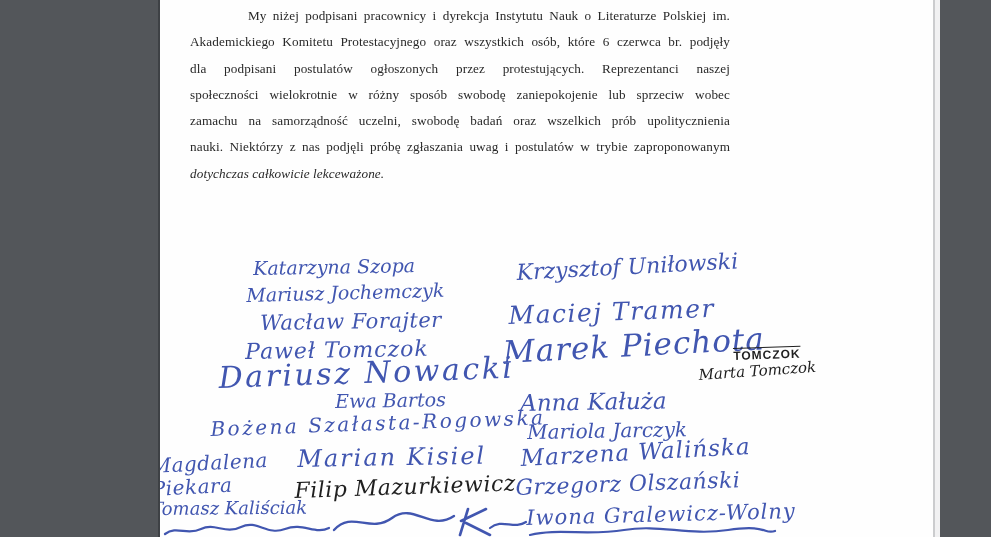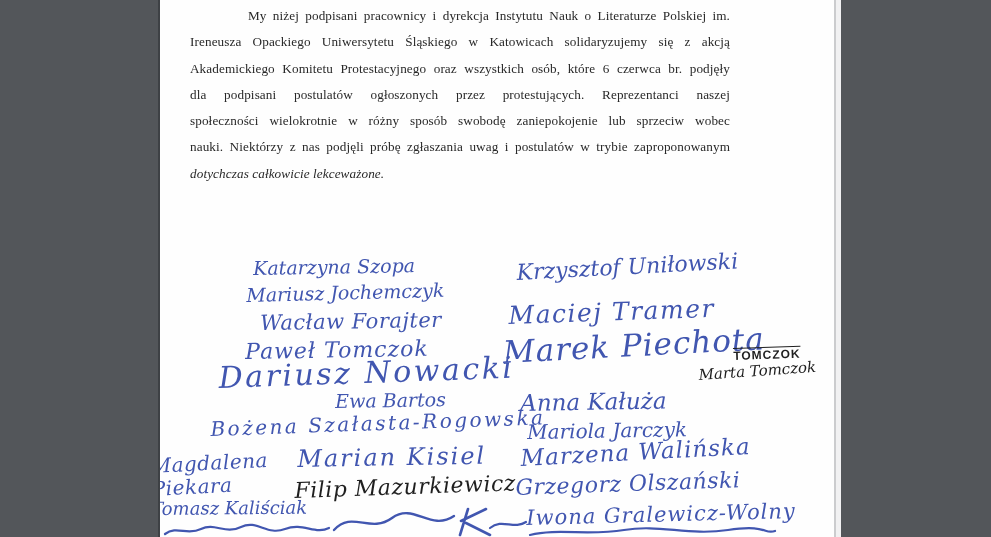--- a/index.html
+++ b/index.html
@@ -1,18 +1,18 @@
 <!DOCTYPE html>
 <html><head>
 <meta charset="utf-8">
 <style>
   html,body{margin:0;padding:0;background:#53565a;}
   .stage{position:relative;width:991px;height:537px;background:#53565a;overflow:hidden;
          font-family:"Liberation Serif",serif;}
-  .page{position:absolute;left:160px;top:0;width:674px;height:537px;background:#fefefe;
+  .page{position:absolute;left:160px;top:0;width:773px;height:537px;background:#fefefe;
         overflow:hidden;
         box-shadow:-2px 0 0 #3e4145, 2px 0 0 #cbccce, 7px 0 0 #f1f1f2;}
   
   .letter{position:absolute;left:30px;top:3px;width:540px;color:#282828;}
   .line{font-size:13.2px;line-height:26.3px;white-space:nowrap;
         text-align:justify;text-align-last:justify;letter-spacing:.1px;}
   .line.first{padding-left:58px;width:482px;}
   .line.last{text-align-last:left;font-style:italic;}
   
   .sig{position:absolute;font-family:"DejaVu Serif","Liberation Serif",serif;
@@ -45,24 +45,24 @@
   .scribble{position:absolute;}
 </style>
 </head>
 <body>
 
 <div class="stage">
   <div class="page">
 
     <div class="letter">
       <div class="line first">My niżej podpisani pracownicy i dyrekcja Instytutu Nauk o Literaturze Polskiej im.</div>
-      <div class="line">Ireneusza Opackiego Uniwersytetu Śląskiego w Katowicach solidaryzujemy się z akcją</div>
       <div class="line">Akademickiego Komitetu Protestacyjnego oraz wszystkich osób, które 6 czerwca br. podjęły</div>
       <div class="line">dla podpisani postulatów ogłoszonych przez protestujących. Reprezentanci naszej</div>
       <div class="line">społeczności wielokrotnie w różny sposób swobodę zaniepokojenie lub sprzeciw wobec</div>
+      <div class="line">zamachu na samorządność uczelni, swobodę badań oraz wszelkich prób upolitycznienia</div>
       <div class="line">nauki. Niektórzy z nas podjęli próbę zgłaszania uwag i postulatów w trybie zaproponowanym</div>
       <div class="line last">dotychczas całkowicie lekceważone.</div>
     </div>
 
     <span class="sig s0">Katarzyna Szopa</span>
     <span class="sig s1">Mariusz Jochemczyk</span>
     <span class="sig s2">Wacław Forajter</span>
     <span class="sig s3">Paweł Tomczok</span>
     <span class="sig s4">Dariusz Nowacki</span>
     <span class="sig s5">Ewa Bartos</span>

